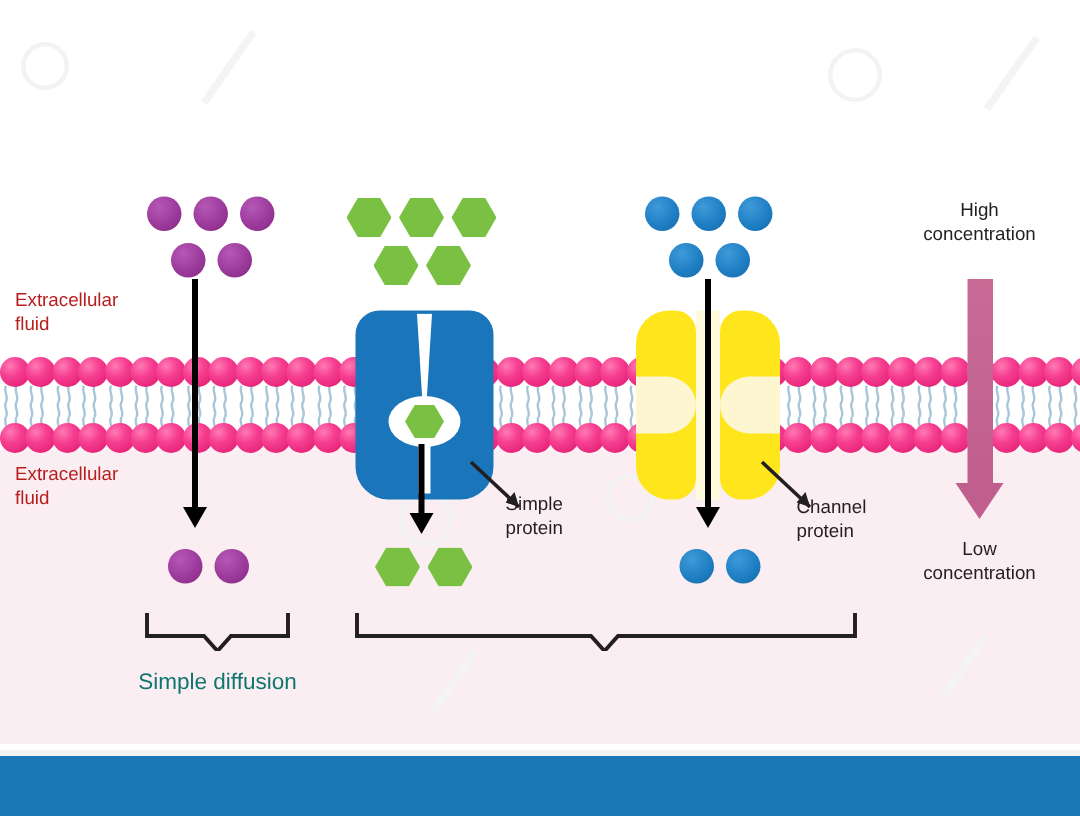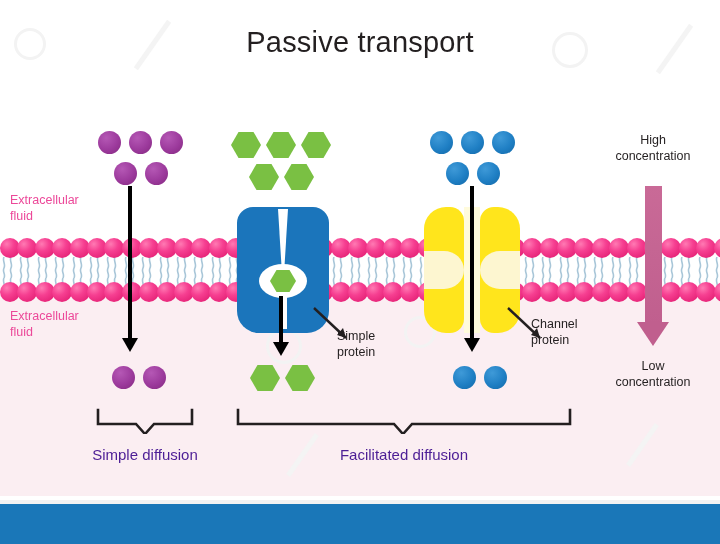--- a/index.html
+++ b/index.html
@@ -24,21 +24,21 @@
   .wm-slash{background:#f4f4f4;transform:rotate(35deg);}
 
   
   .title{
     position:absolute;left:0;top:26px;width:720px;text-align:center;
     font-size:29px;color:#231f20;letter-spacing:.2px;
   }
 
   
   .side-label{
-    position:absolute;font-size:12.5px;color:#ec4899;line-height:1.25;
+    position:absolute;font-size:12.5px;color:#b91c1c;line-height:1.25;
   }
   .lbl-extracellular{left:10px;top:193px;}
   .lbl-intracellular{left:10px;top:309px;}
 
   
   .membrane{position:absolute;left:0;top:238px;width:720px;height:64px;}
   .mem-core{position:absolute;left:0;top:10px;width:720px;height:44px;
     background:linear-gradient(to bottom,#fdeef4 0%,#ffffff 22%,#ffffff 78%,#fdeef4 100%);}
   .head-row{position:absolute;left:0;width:720px;height:20px;display:flex;}
   .head-row.top{top:0;}
@@ -103,21 +103,21 @@
   .grad-arrow-head{position:absolute;left:637px;top:322px;width:0;height:0;
     border-left:16px solid transparent;border-right:16px solid transparent;
     border-top:24px solid #c05f8e;}
   .conc-label{position:absolute;width:140px;text-align:center;font-size:12.5px;
     color:#231f20;line-height:1.3;}
   .conc-high{left:583px;top:132px;}
   .conc-low{left:583px;top:358px;}
 
   
   .bracket{position:absolute;}
-  .bot-label{position:absolute;font-size:15px;color:#4c1d95;text-align:center;}
+  .bot-label{position:absolute;font-size:15px;color:#0f766e;text-align:center;}
 
   
   .footer{position:absolute;left:0;top:504px;width:720px;height:40px;background:#1a77b8;}
   .footer-top{position:absolute;left:0;top:500px;width:720px;height:4px;background:#f2f2f2;}
 </style>
 </head>
 <body>
 
 <div id="stage">
 
@@ -127,21 +127,20 @@
 
   <div class="wm wm-ring" style="left:14px;top:28px;width:26px;height:26px;"></div>
   <div class="wm wm-ring" style="left:552px;top:32px;width:30px;height:30px;"></div>
   <div class="wm wm-ring" style="left:266px;top:328px;width:30px;height:30px;"></div>
   <div class="wm wm-ring" style="left:404px;top:316px;width:26px;height:26px;"></div>
   <div class="wm wm-slash" style="left:150px;top:16px;width:5px;height:58px;"></div>
   <div class="wm wm-slash" style="left:672px;top:20px;width:5px;height:58px;"></div>
   <div class="wm wm-slash" style="left:300px;top:430px;width:5px;height:50px;"></div>
   <div class="wm wm-slash" style="left:640px;top:420px;width:5px;height:50px;"></div>
 
-  <div class="title">Passive transport</div>
 
   <div class="side-label lbl-extracellular">
     <div>Extracellular</div>
     <div>fluid</div>
   </div>
   <div class="side-label lbl-intracellular">
     <div>Extracellular</div>
     <div>fluid</div>
   </div>
 
@@ -1297,21 +1296,21 @@
   <div class="arrow-line" style="left:470px;top:186px;height:154px;"></div>
   <div class="arrow-head" style="left:464px;top:338px;"></div>
 
   <div class="mol circ blue" style="left:453px;top:366px;width:23px;height:23px;"></div>
   <div class="mol circ blue" style="left:484px;top:366px;width:23px;height:23px;"></div>
 
   <svg class="leader" style="left:506px;top:306px;" width="48" height="40" viewBox="0 0 48 40">
     <line x1="2" y1="2" x2="34" y2="32" stroke="#231f20" stroke-width="2.4"></line>
     <polygon points="34,32 25,29 31,22" fill="#231f20"></polygon>
   </svg>
-  <div class="callout" style="left:531px;top:317px;">
+  <div class="callout" style="left:531px;top:331px;">
     <div>Channel</div>
     <div>protein</div>
   </div>
 
   <div class="conc-label conc-high">
     <div>High</div>
     <div>concentration</div>
   </div>
   <div class="grad-arrow-shaft"></div>
   <div class="grad-arrow-head"></div>
@@ -1321,21 +1320,20 @@
   </div>
 
   <svg class="bracket" style="left:96px;top:408px;" width="98" height="26" viewBox="0 0 98 26">
     <path d="M2,2 L2,16 M2,16 L40,16 L49,26 L58,16 L96,16 M96,16 L96,2" fill="none" stroke="#231f20" stroke-width="2.6" stroke-linecap="square"></path>
   </svg>
   <div class="bot-label" style="left:55px;top:446px;width:180px;">Simple diffusion</div>
 
   <svg class="bracket" style="left:236px;top:408px;" width="336" height="26" viewBox="0 0 336 26">
     <path d="M2,2 L2,16 M2,16 L158,16 L167,26 L176,16 L334,16 M334,16 L334,2" fill="none" stroke="#231f20" stroke-width="2.6" stroke-linecap="square"></path>
   </svg>
-  <div class="bot-label" style="left:314px;top:446px;width:180px;">Facilitated diffusion</div>
 
   <div class="footer-top"></div>
   <div class="footer">
     
     
     
   </div>
 
 </div>
 

